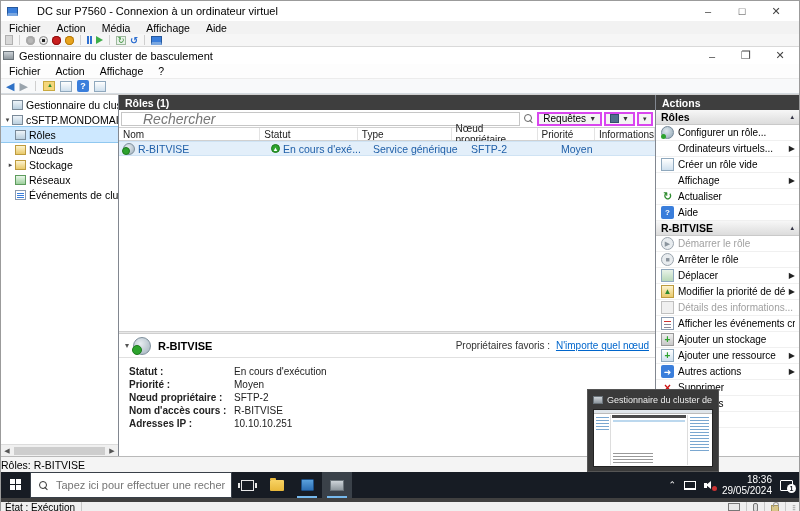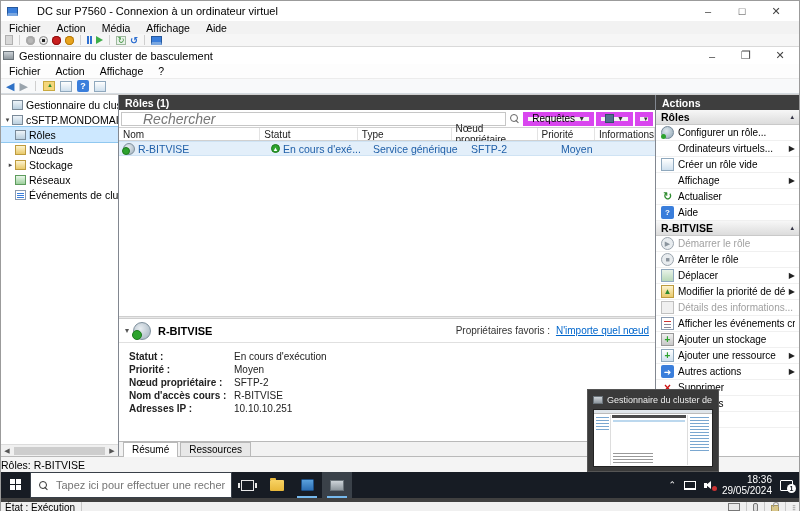--- a/index.html
+++ b/index.html
@@ -62,21 +62,21 @@
   .hscroll .thumb { flex:1; height:8px; background:#cdcdcd; margin:0 1px; }
 
   
   #main { flex:1; display:flex; flex-direction:column; min-width:0; border-right:1px solid #828790; }
   .dark-hd { height:15px; background:#3e3e3e; color:#fff; font-weight:bold; display:flex; align-items:center; padding-left:6px; font-size:10.5px; flex:none; }
   #search-row { height:18px; display:flex; align-items:center; border-bottom:1px solid #d0d0d0; padding:1px 2px; gap:2px; flex:none; }
   #search-input { flex:1; height:14px; border:1px solid #c6c6c6; font-style:italic; color:#888; font-size:14px; padding:0 21px; outline:none; }
   .lens { width:9px; height:9px; position:relative; flex:none; margin:0 2px; }
   .lens::before { content:""; position:absolute; width:6px; height:6px; border:1px solid #666; border-radius:50%; left:0; top:0; }
   .lens::after { content:""; position:absolute; width:4px; height:1px; background:#666; transform:rotate(45deg); left:5px; top:7px; }
-  .qbtn { height:14px; background:#f4f4f4; border:5px solid #d946ef; font-size:10px; display:flex; align-items:center; gap:3px; padding:0 4px; }
+  .qbtn { height:14px; background:#f4f4f4; border:2px solid #d946ef; font-size:10px; display:flex; align-items:center; gap:3px; padding:0 4px; }
   .qbtn .dn { font-size:7px; color:#333; }
   .save-sq { width:9px; height:9px; background:#51708c; border:1px solid #33516b; }
   .chev-btn { width:16px; }
   #cols { height:13px; display:flex; border-bottom:1px solid #d0d0d0; font-size:10px; color:#222; flex:none; }
   #cols .c { border-right:1px solid #e3e3e3; padding-left:4px; display:flex; align-items:center; }
   #list { flex:1; background:#fff; position:relative; min-height:0; }
   .lrow { height:15px; display:flex; align-items:center; background:#e3effa; border-top:1px solid #cfe3f4; border-bottom:1px solid #cfe3f4; color:#1f5fa8; font-size:10.5px; }
   .lrow .c { padding-left:4px; display:flex; align-items:center; overflow:hidden; white-space:nowrap; }
   .role-ic { width:12px; height:12px; border-radius:50%; background:radial-gradient(circle at 40% 35%, #e8edf1, #9fb0bc); border:1px solid #7e8f9c; position:relative; flex:none; margin-right:3px; }
   .role-ic::after { content:""; position:absolute; width:6px; height:6px; border-radius:50%; background:#2da32d; left:-2px; bottom:-1px; border:1px solid #1d7a1d; }
@@ -374,24 +374,20 @@
                 <span class="lbl">Nom d'accès cours :</span>
                 <span class="val">R-BITVISE</span>
               </div>
               <div class="frow">
                 <span class="lbl">Adresses IP :</span>
                 <span class="val">10.10.10.251</span>
               </div>
             </div>
           </div>
 
-          <div id="tabsbar">
-            <span class="tab active">Résumé</span>
-            <span class="tab">Ressources</span>
-          </div>
         </div>
 
         <div id="actions">
           <div class="dark-hd">Actions</div>
 
           <div class="sec-hd">
             <span>Rôles</span>
             <span class="sp"></span>
               <span class="up">▴</span>
           </div>

